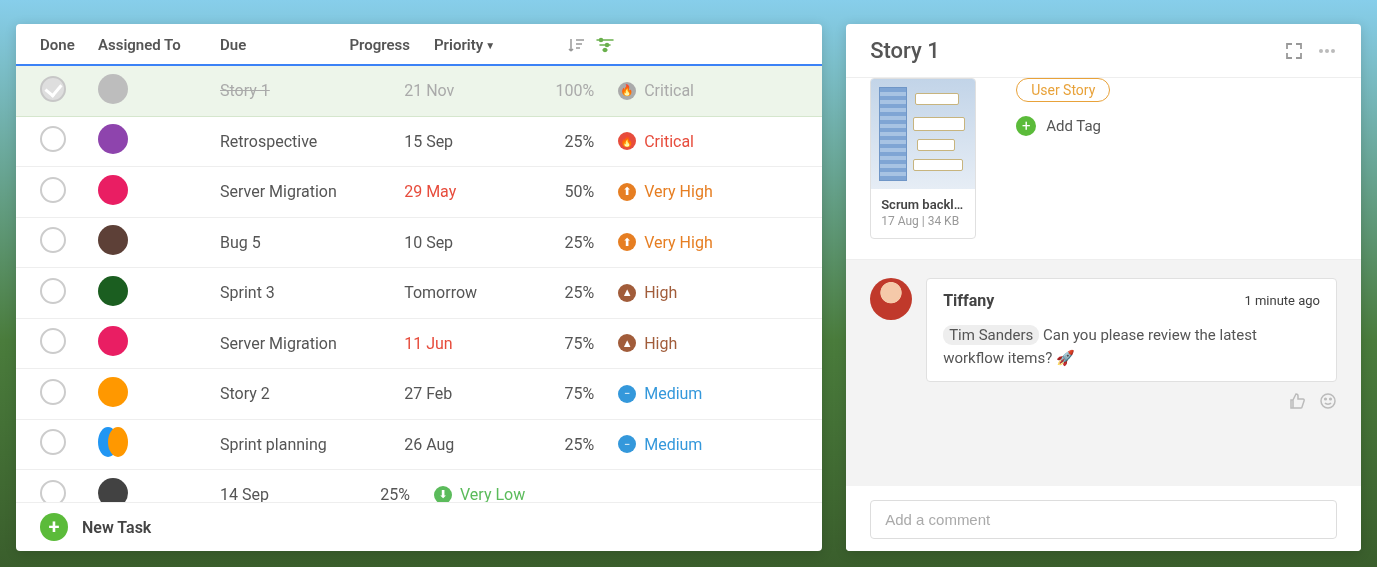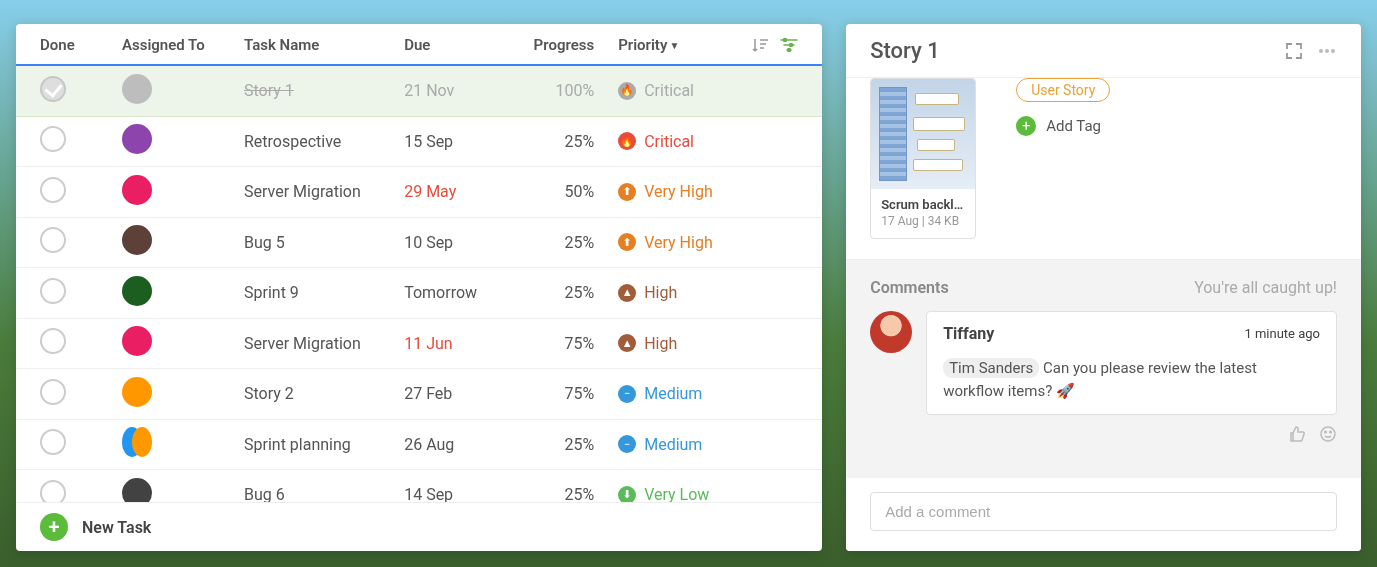--- a/index.html
+++ b/index.html
@@ -35,21 +35,21 @@
 .task-header {
   display: flex;
   align-items: center;
   padding: 12px 24px 10px 24px;
   border-bottom: 2px solid #3b82f6;
   font-size: 15px;
   color: #555;
   font-weight: 600;
 }
 .col-done { width: 58px; }
-.col-assigned { width: 122px; margin-left: 24px; }
+.col-assigned { width: 122px; }
 .col-task { flex: 1; }
 .col-due { width: 118px; }
 .col-progress { width: 96px; text-align: right; padding-right: 24px;}
 .col-priority { width: 120px; display:flex; align-items:center; cursor:pointer; }
 .col-actions { width: 60px; display: flex; gap: 10px; justify-content: flex-end; }
 .sort-icon, .filter-icon { width: 18px; height: 16px; display:inline-block; }
 .task-rows { flex: 1; overflow: hidden; }
 .task-row {
   display: flex;
   align-items: center;
@@ -132,34 +132,33 @@
 .caught-up { color:#aaa; font-weight:400;}
 .comment-item { display:flex; gap:14px; }
 .comment-avatar { width:42px;height:42px;border-radius:50%;flex-shrink:0;}
 .comment-bubble { background:#fff; border:1px solid #e0e0e0; border-radius:4px; padding:12px 16px; flex:1;}
 .comment-top { display:flex; justify-content:space-between; align-items:center; margin-bottom:14px;}
 .comment-author{font-weight:700;color:#444;}
 .comment-time{font-size:13px;color:#404040;}
 .mention{background:#eee;border-radius:9px;padding:1px 6px;color:#555;}
 .comment-text{color:#555;font-size:15px;line-height:1.5;}
 .comment-react { display:flex; gap:12px; justify-content:flex-end; margin-top:10px; color:#aaa;}
-.comment-input-wrap{padding:14px 24px 20px;background:#fff;}
+.comment-input-wrap{padding:14px 24px 12px;background:#fff;}
 .comment-input{width:100%;border:1px solid #ddd;border-radius:4px;padding:10px 14px;font-size:15px;color:#555;outline:none;}
 .comment-input::placeholder{color:#aaa;}
 svg{display:block;}
 .caret{font-size:10px;margin-left:2px;}
 </style>
 </head>
 <body>
 
 <div class="task-panel">
   <div class="task-header">
     <div class="col-done">Done</div>
     <div class="col-assigned">Assigned To</div>
-    <div class="col-task">Task Name</div>
     <div class="col-due">Due</div>
     <div class="col-progress">Progress</div>
     <div class="col-priority">
       <span>Priority</span>
         <span class="caret">▼</span>
     </div>
     <div class="col-actions">
       <span class="sort-icon">
         <svg width="18" height="16" viewBox="0 0 18 16">
             <g stroke="#999" stroke-width="1.5" fill="none">
@@ -234,21 +233,21 @@
           <div class="priority-cell">
             <span class="prio-icon prio-veryhigh">⬆</span>
             <span class="txt-veryhigh">Very High</span>
           </div>
         </div>
         <div class="col-actions"></div>
       </div>
       <div class="task-row">
         <div class="col-done"><span class="done-check"></span></div>
         <div class="col-assigned"><span class="avatar" style="background: rgb(27, 94, 32);"></span></div>
-        <div class="col-task task-name">Sprint 9</div>
+        <div class="col-task task-name">Sprint 3</div>
         <div class="col-due">Tomorrow</div>
         <div class="col-progress">25%</div>
         <div class="col-priority">
           <div class="priority-cell">
             <span class="prio-icon prio-high">▲</span>
             <span class="txt-high">High</span>
           </div>
         </div>
         <div class="col-actions"></div>
       </div>
@@ -293,21 +292,20 @@
           <div class="priority-cell">
             <span class="prio-icon prio-medium">−</span>
             <span class="txt-medium">Medium</span>
           </div>
         </div>
         <div class="col-actions"></div>
       </div>
       <div class="task-row">
         <div class="col-done"><span class="done-check"></span></div>
         <div class="col-assigned"><span class="avatar" style="background: rgb(66, 66, 66);"></span></div>
-        <div class="col-task task-name">Bug 6</div>
         <div class="col-due">14 Sep</div>
         <div class="col-progress">25%</div>
         <div class="col-priority">
           <div class="priority-cell">
             <span class="prio-icon prio-verylow">⬇</span>
             <span class="txt-verylow">Very Low</span>
           </div>
         </div>
         <div class="col-actions"></div>
       </div>
@@ -354,24 +352,20 @@
     <div class="tags-col">
       <span class="tag-chip">User Story</span>
       <div class="add-tag">
         <span class="plus-circle-sm">+</span>
         <span>Add Tag</span>
       </div>
     </div>
   </div>
 
   <div class="comments-section">
-    <div class="comments-head">
-      <span>Comments</span>
-      <span class="caught-up">You're all caught up!</span>
-    </div>
     <div class="comment-item">
       <div class="comment-avatar" style="background: radial-gradient(circle at 50% 35%, #f5c9a9 30%, #c0392b 32%);"></div>
       <div style="flex:1;">
         <div class="comment-bubble">
           <div class="comment-top">
             <span class="comment-author">Tiffany</span>
             <span class="comment-time">1 minute ago</span>
           </div>
           <div class="comment-text">
             <span class="mention">Tim Sanders</span><span> Can you please review the latest workflow items? 🚀</span>

